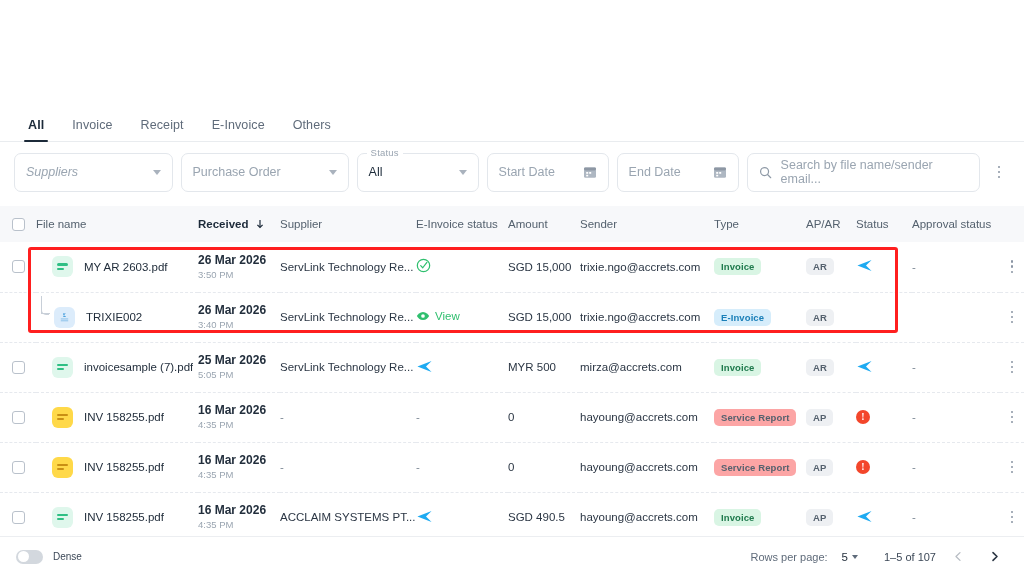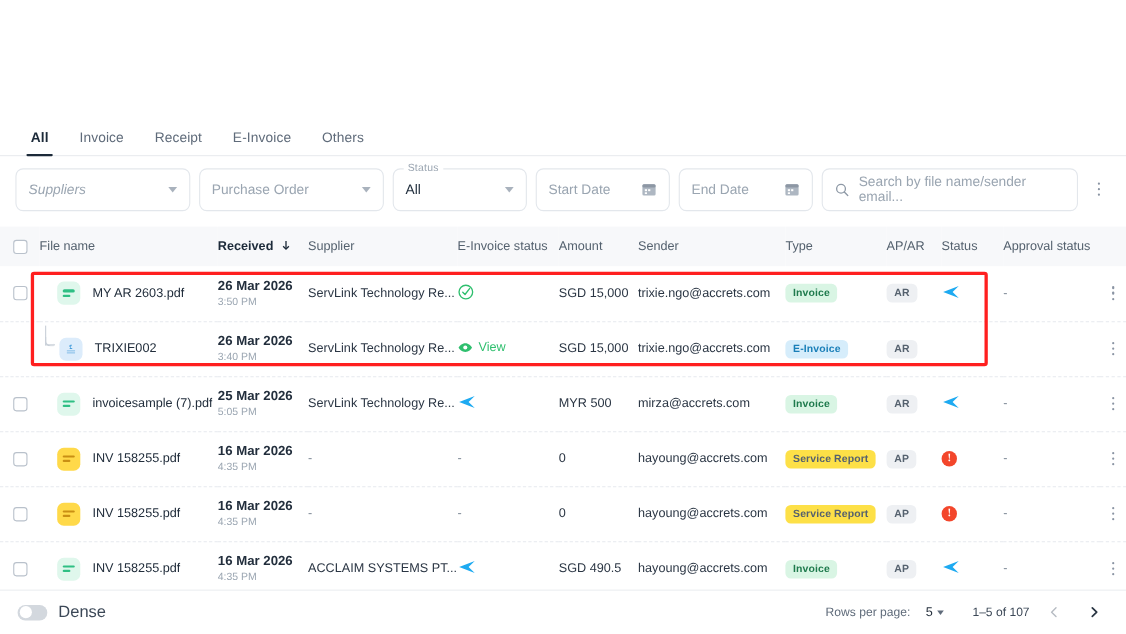--- a/index.html
+++ b/index.html
@@ -129,21 +129,21 @@
 
   .supp { color:#2b3644; overflow:hidden; text-overflow:ellipsis; display:block; }
   .muted-dash { color:#7b8794; }
 
   .badge {
     display:inline-block; padding:3px 7px; border-radius:5px;
     font-size:9.5px; font-weight:700; line-height:11px; letter-spacing:.1px;
   }
   .badge.invoice  { background:#d9f5e4; color:#1f7a4d; }
   .badge.einvoice { background:#d6edfb; color:#1a7fb8; }
-  .badge.service  { background:#fde047; color:#55616e; }
+  .badge.service  { background:#fca5a5; color:#55616e; }
   .badge.apar     { background:#eef0f3; color:#55616e; }
 
   .eye-view { display:inline-flex; align-items:center; gap:5px; color:#2fbf6e; font-size:11.5px; cursor:pointer; }
 
   .err-dot {
     width:14px; height:14px; border-radius:50%; background:#f3462b;
     display:inline-flex; align-items:center; justify-content:center;
     color:#fff; font-size:10px; font-weight:700; font-family:"Liberation Serif", serif;
     line-height:14px;
   }
@@ -164,21 +164,21 @@
     display:flex; align-items:center; padding:0 16px;
   }
   .dense { display:flex; align-items:center; gap:10px; }
   .switch {
     width:27px; height:14px; border-radius:8px; background:#d3d8de; position:relative; cursor:pointer;
   }
   .switch::after {
     content:""; position:absolute; left:1.5px; top:1.5px; width:11px; height:11px;
     border-radius:50%; background:#fff;
   }
-  .dense-label { font-size:15px; color:#3c4857; }
+  .dense-label { font-size:10px; color:#3c4857; }
   .pager { margin-left:auto; display:flex; align-items:center; gap:0; }
   .pg-text { font-size:11px; color:#5f6b7a; }
   .rpp-val { font-size:11.5px; color:#25303d; margin-left:14px; display:inline-flex; align-items:center; gap:4px; cursor:pointer; }
   .rpp-chev { width:0;height:0;border-left:3.5px solid transparent;border-right:3.5px solid transparent;border-top:4.5px solid #5f6b7a; }
   .range { font-size:11px; color:#3c4857; margin-left:26px; }
   .arrow-btn { width:28px; height:28px; display:flex; align-items:center; justify-content:center; cursor:pointer; margin-left:8px; }
   .arrow-btn.disabled { opacity:.45; }
 </style>
 </head>
 <body>

